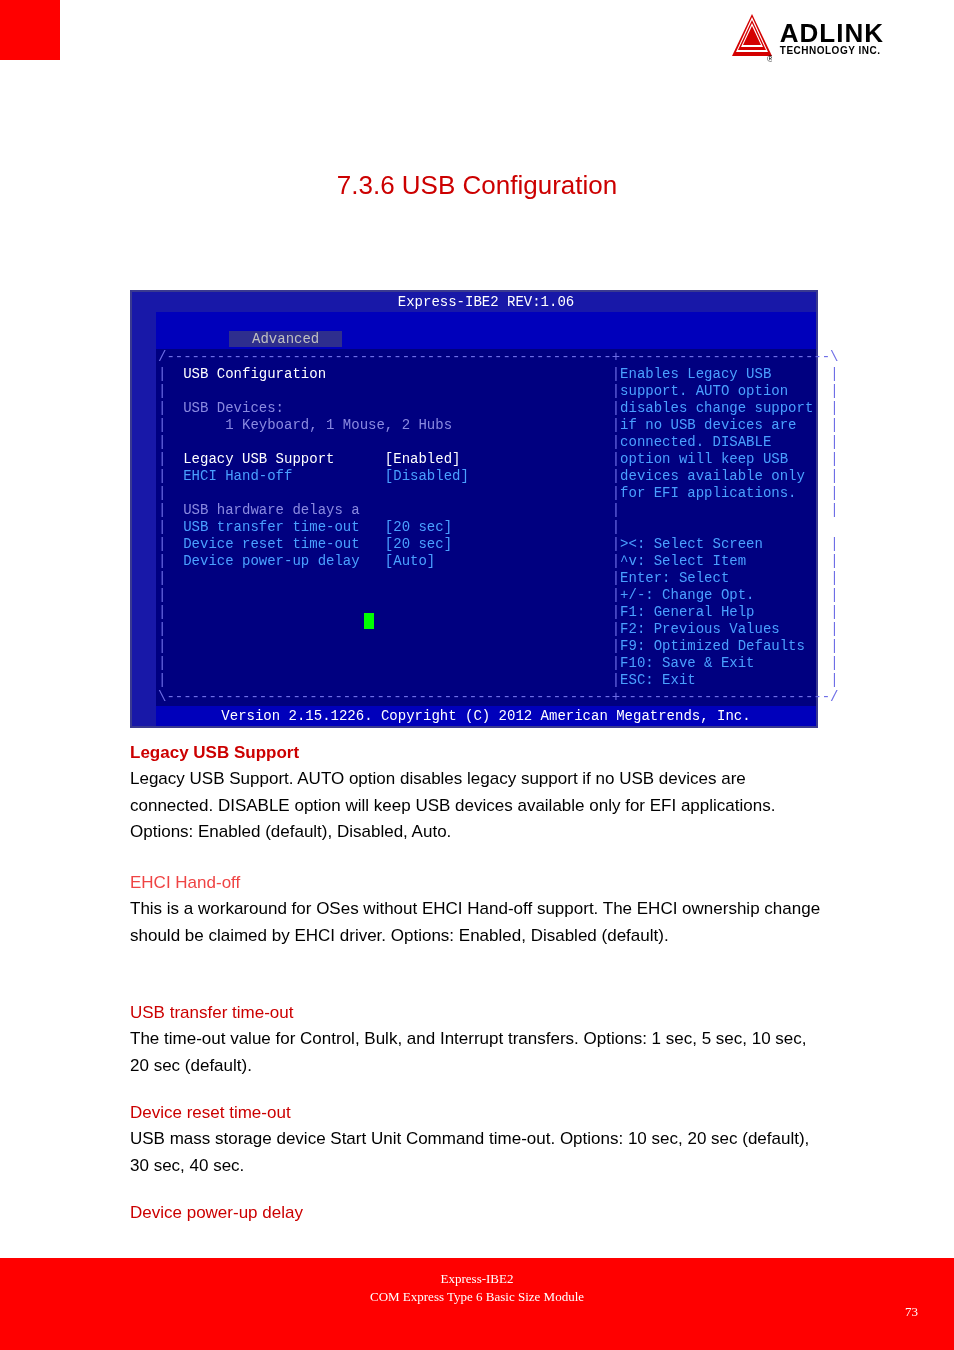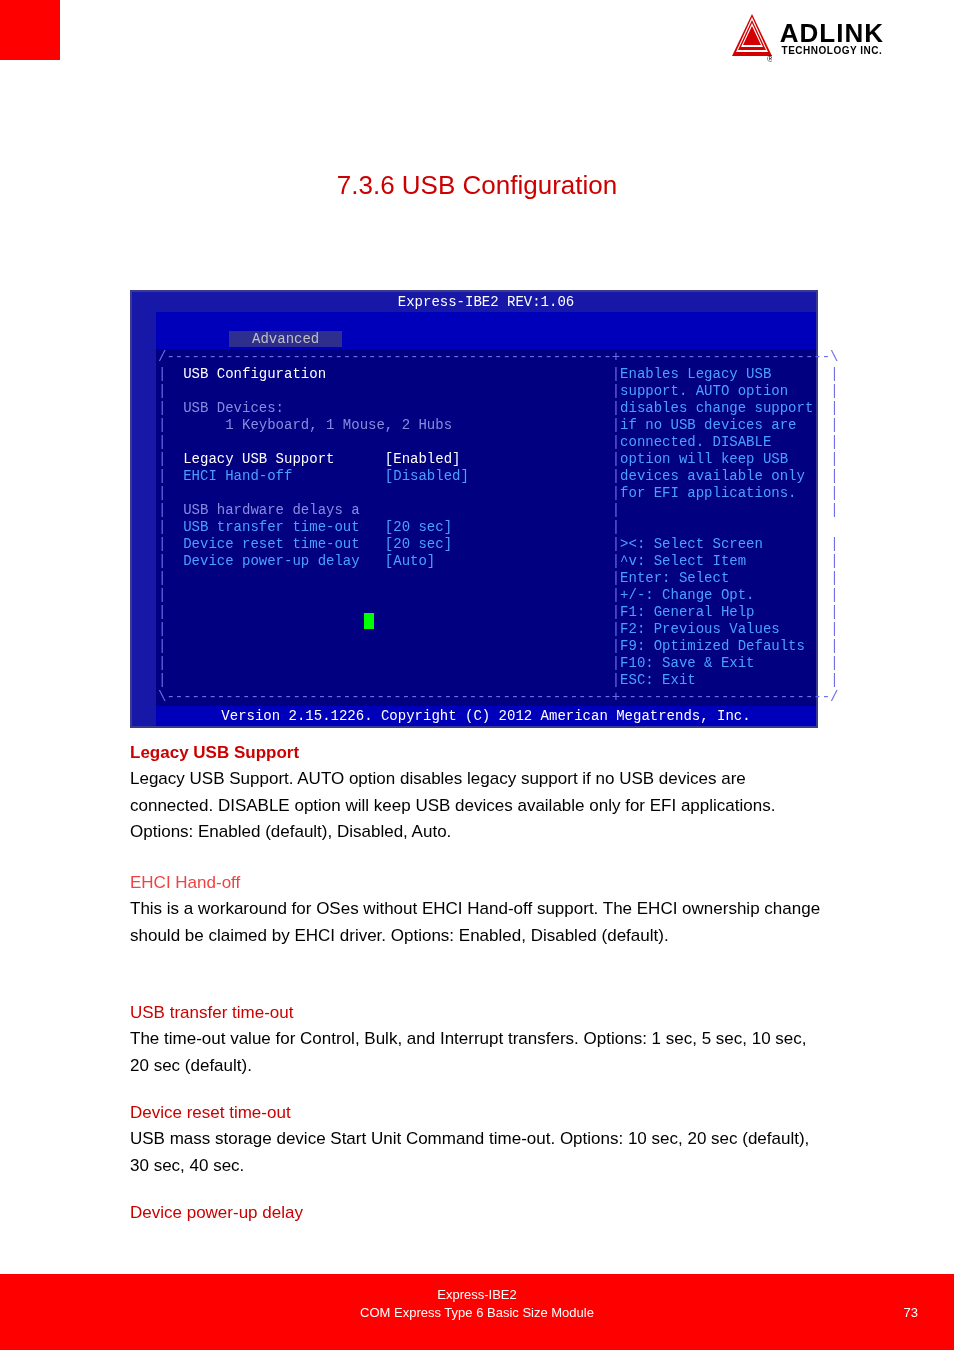--- a/index.html
+++ b/index.html
@@ -23,21 +23,20 @@
     position: absolute;
     top: 14px;
     right: 70px;
     display: flex;
     align-items: center;
     gap: 8px;
   }
   .logo svg { display: block; }
   .logo-text {
     line-height: 1;
-    text-align: center;
   }
   .logo-text .big {
     font-family: Arial, Helvetica, sans-serif;
     font-weight: 900;
     font-size: 26px;
     letter-spacing: 1px;
     color: #000;
   }
   .logo-text .small {
     font-family: Arial, Helvetica, sans-serif;
@@ -132,25 +131,25 @@
     font-size: 17px;
     line-height: 1.55;
     color: #000;
   }
   .opt-name { color: #444; font-weight: 700; }
   .footer-bar {
     position: absolute;
     left: 0;
     bottom: 0;
     width: 100%;
-    height: 76px;
+    height: 92px;
     background: #ff0000;
     color: #fff;
     text-align: center;
-    font-family: Liberation Sans, sans-serif;
+    font-family: Liberation Serif, serif;
   }
   .footer-inner {
     padding-top: 12px;
     font-size: 13px;
     line-height: 1.4;
   }
   .footer-pagenum {
     position: absolute;
     right: 36px;
     bottom: 30px;

